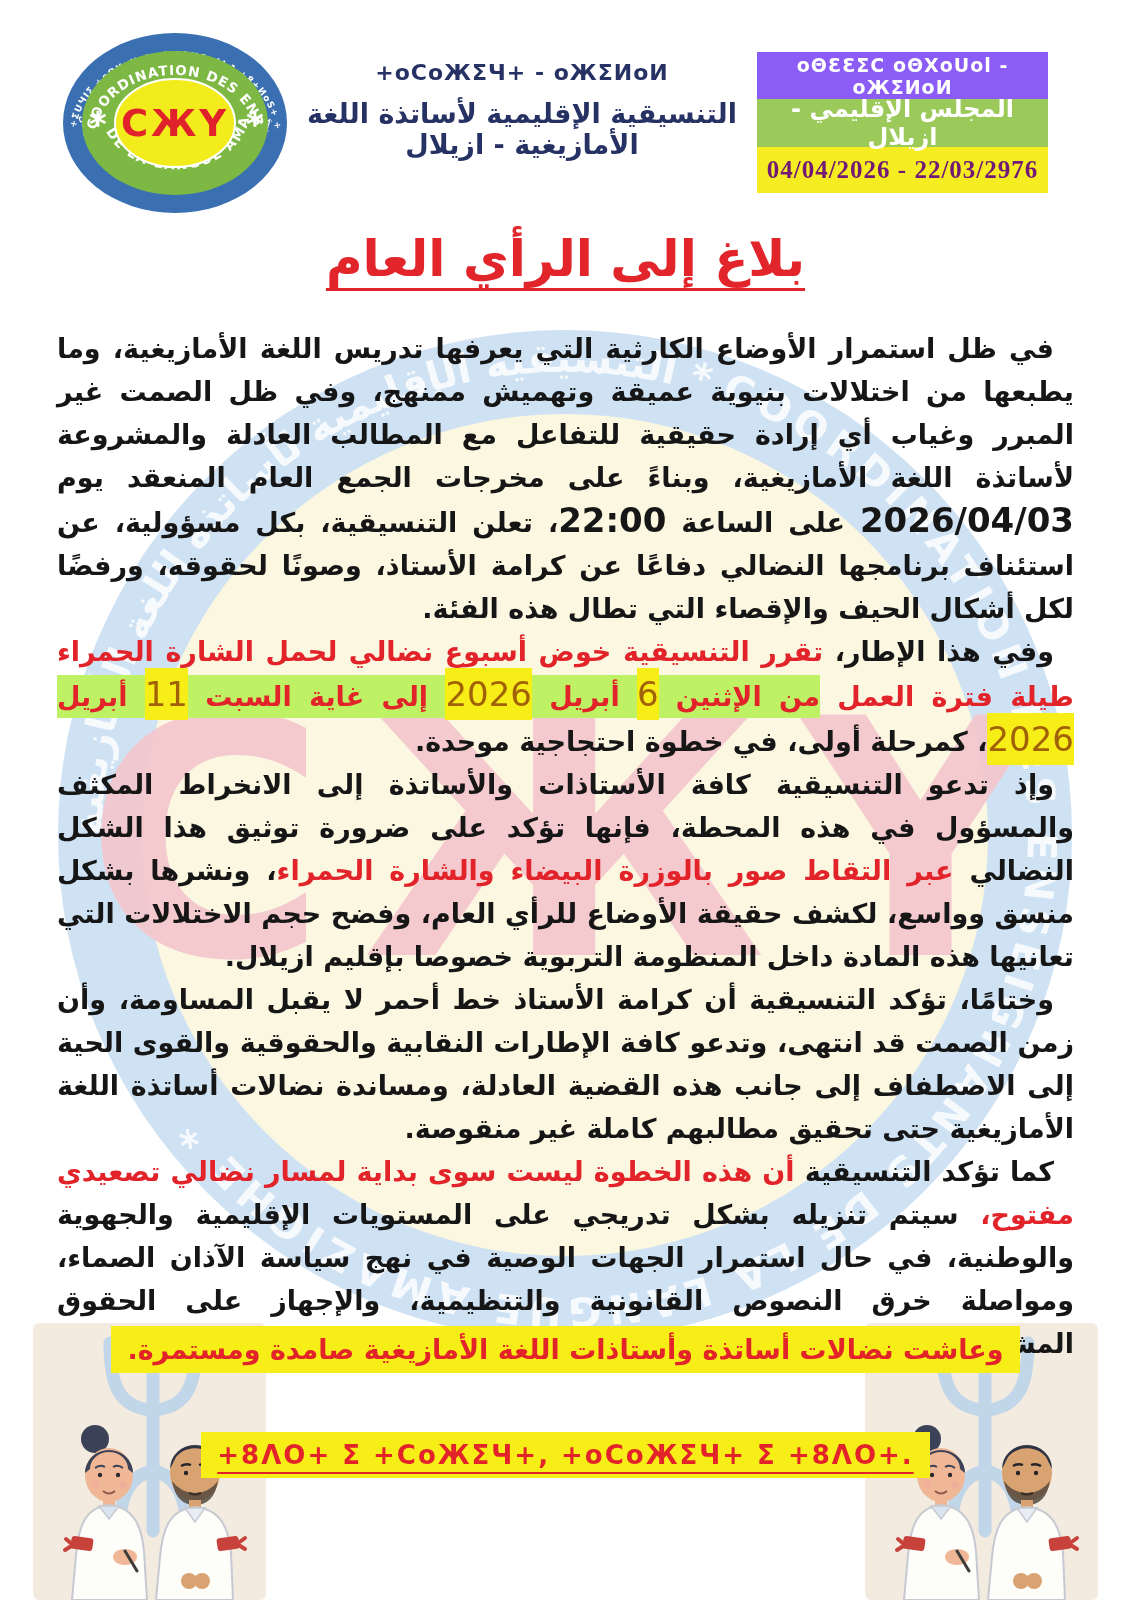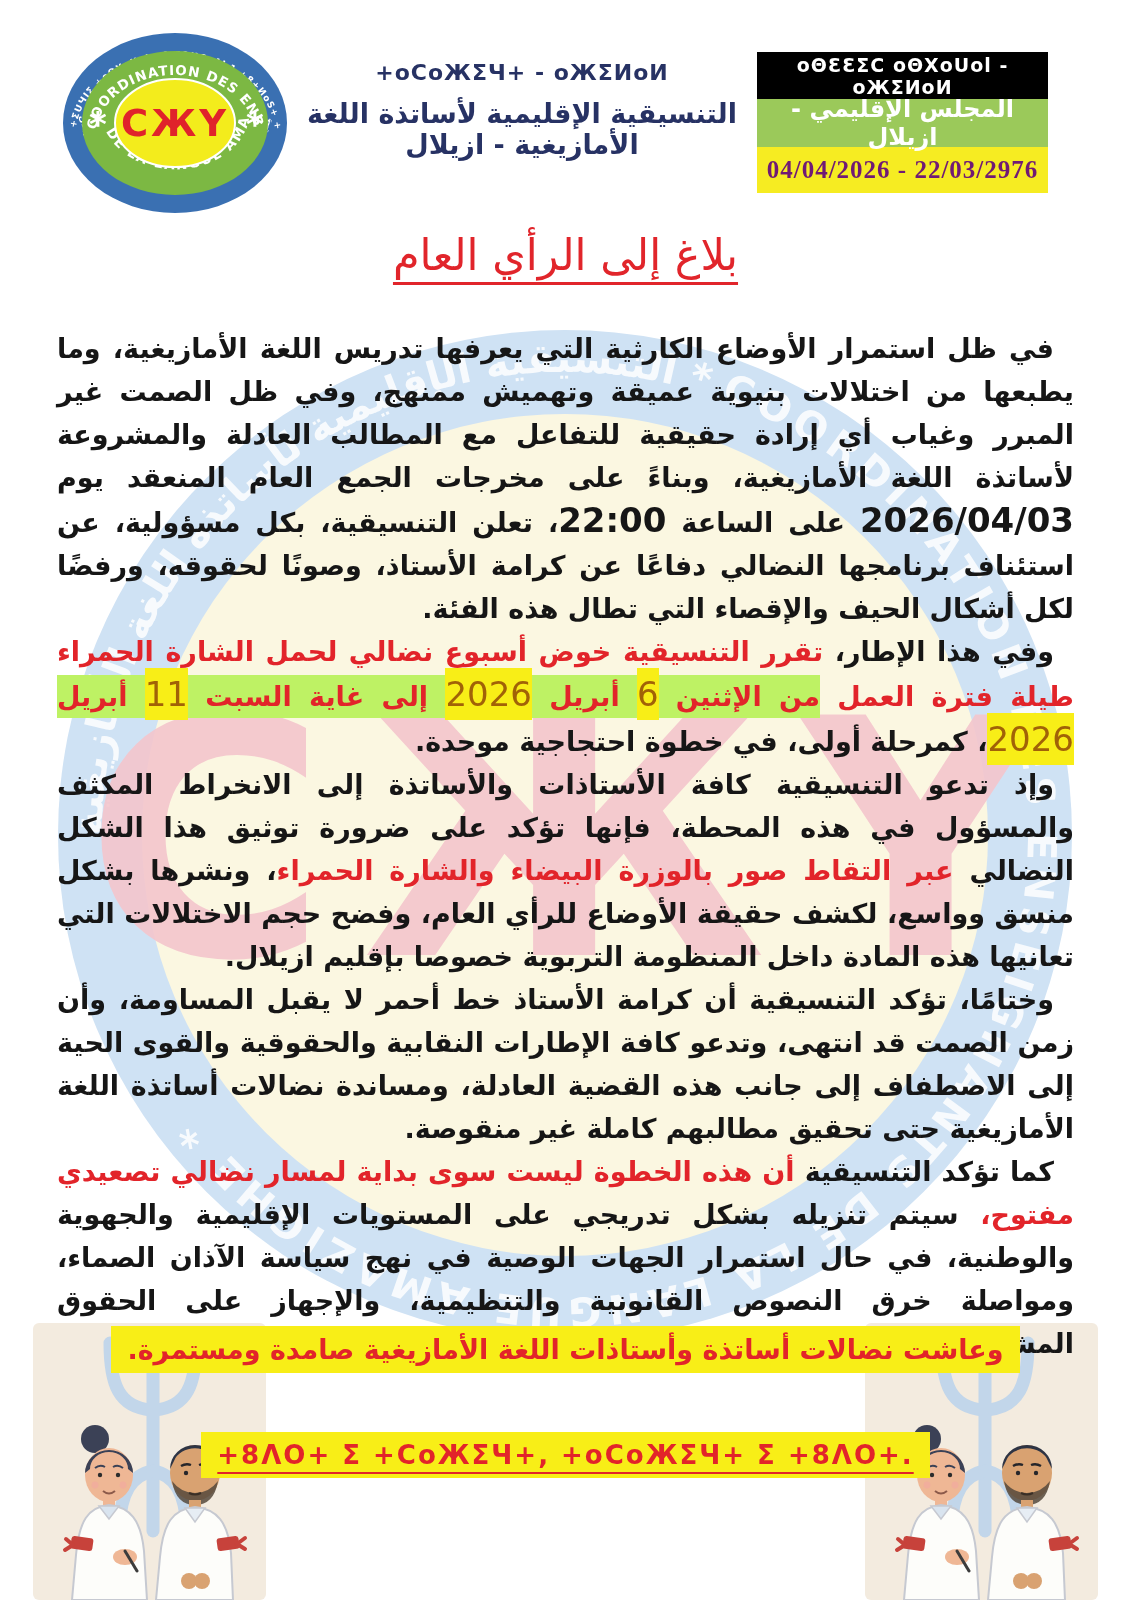--- a/index.html
+++ b/index.html
@@ -13,27 +13,27 @@
   
   .logo{position:absolute; left:58px; top:28px; z-index:2;}
   .header-center{
     position:absolute; left:292px; top:56px; width:460px; z-index:2;
     text-align:center; color:#273264;
   }
   .tifi-line{font-weight:bold; font-size:22px; letter-spacing:1px; line-height:34px; direction:ltr;}
   .header-arabic{font-weight:bold; font-size:27px; margin-top:8px; direction:rtl;}
   .info-box{position:absolute; left:757px; top:52px; width:291px; z-index:2; text-align:center;}
   .info-row{display:flex; align-items:center; justify-content:center;}
-  .row-tifinagh{height:47px; background:#000000; color:#ffffff; font-weight:bold; font-size:19px; letter-spacing:1px; direction:ltr;}
+  .row-tifinagh{height:47px; background:#8b5cf6; color:#ffffff; font-weight:bold; font-size:19px; letter-spacing:1px; direction:ltr;}
   .row-arabic{height:48px; background:#9bc95a; color:#ffffff; font-weight:bold; font-size:24px; direction:rtl;}
   .row-dates{height:46px; background:#f6ec22; color:#701a75; font-weight:bold; font-size:25px; font-family:"Liberation Serif", serif; direction:ltr; letter-spacing:1px;}
   
   .title-wrap{position:absolute; left:0; top:230px; width:100%; text-align:center; z-index:2;}
   .doc-title{
-    display:inline-block; margin:0; color:#e1252b; font-size:43px; font-weight:normal;
+    display:inline-block; margin:0; color:#e1252b; font-size:50px; font-weight:bold;
     direction:rtl; text-decoration:underline; text-underline-offset:12px; text-decoration-thickness:3px;
   }
   
   .body-text{
     position:absolute; left:57px; top:327px; width:1017px; z-index:2;
     direction:rtl; text-align:justify; font-size:27px; font-weight:bold;
     line-height:43px; color:#161616;
   }
   .body-text p{margin:0; text-indent:20px;}
   .b{color:#161616;}

